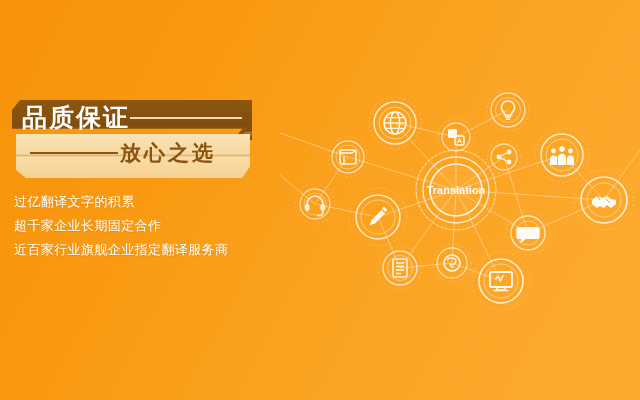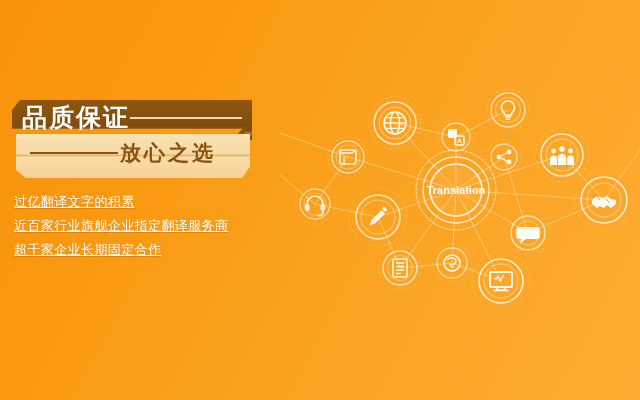--- a/index.html
+++ b/index.html
@@ -93,21 +93,20 @@
     left: 14px; top: 190px;
     width: 260px;
   }
   .line {
     color: #ffffff;
     font-size: 13px;
     line-height: 24px;
     letter-spacing: 0.4px;
     white-space: nowrap;
     text-shadow: 0 1px 1px rgba(150,80,0,0.25);
-    text-decoration: underline;
   }
 </style>
 </head>
 <body>
 
 <div class="stage">
 
   <div class="network">
     <svg viewBox="0 0 360 260" xmlns="http://www.w3.org/2000/svg">
       <defs>
@@ -302,17 +301,17 @@
 
     <div class="banner-title">品质保证</div>
     <div class="banner-title-rule"></div>
 
     <div class="banner-sub-rule"></div>
     <div class="banner-sub">放心之选</div>
   </div>
 
   <div class="lines">
     <div class="line">过亿翻译文字的积累</div>
+    <div class="line">超千家企业长期固定合作</div>
     <div class="line">近百家行业旗舰企业指定翻译服务商</div>
-    <div class="line">超千家企业长期固定合作</div>
   </div>
 
 </div>
 
 </body></html>

